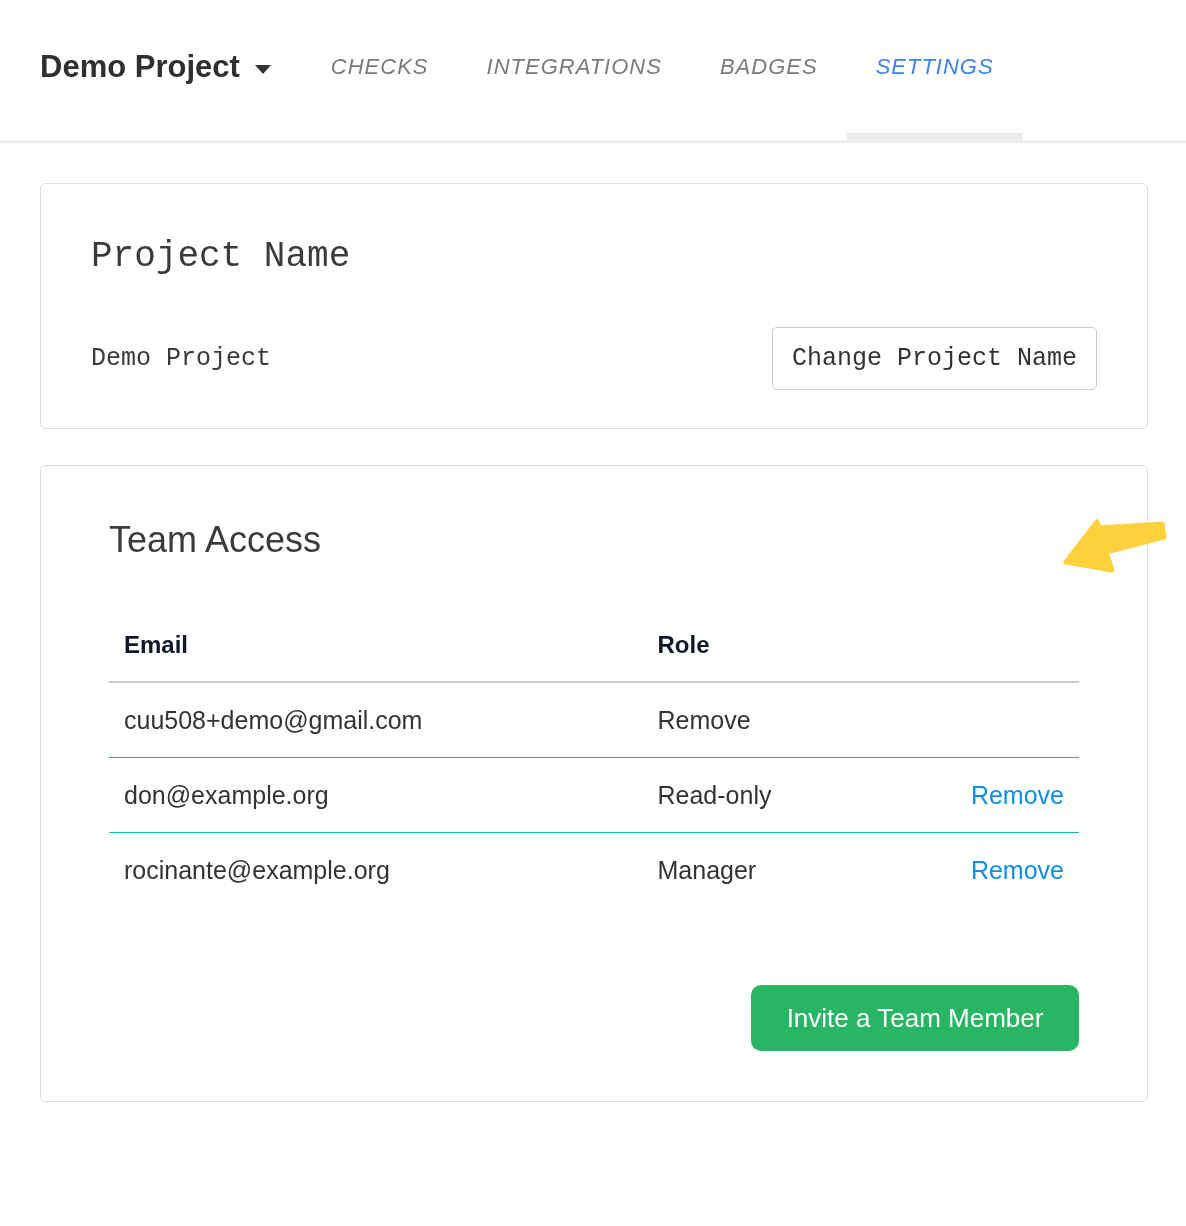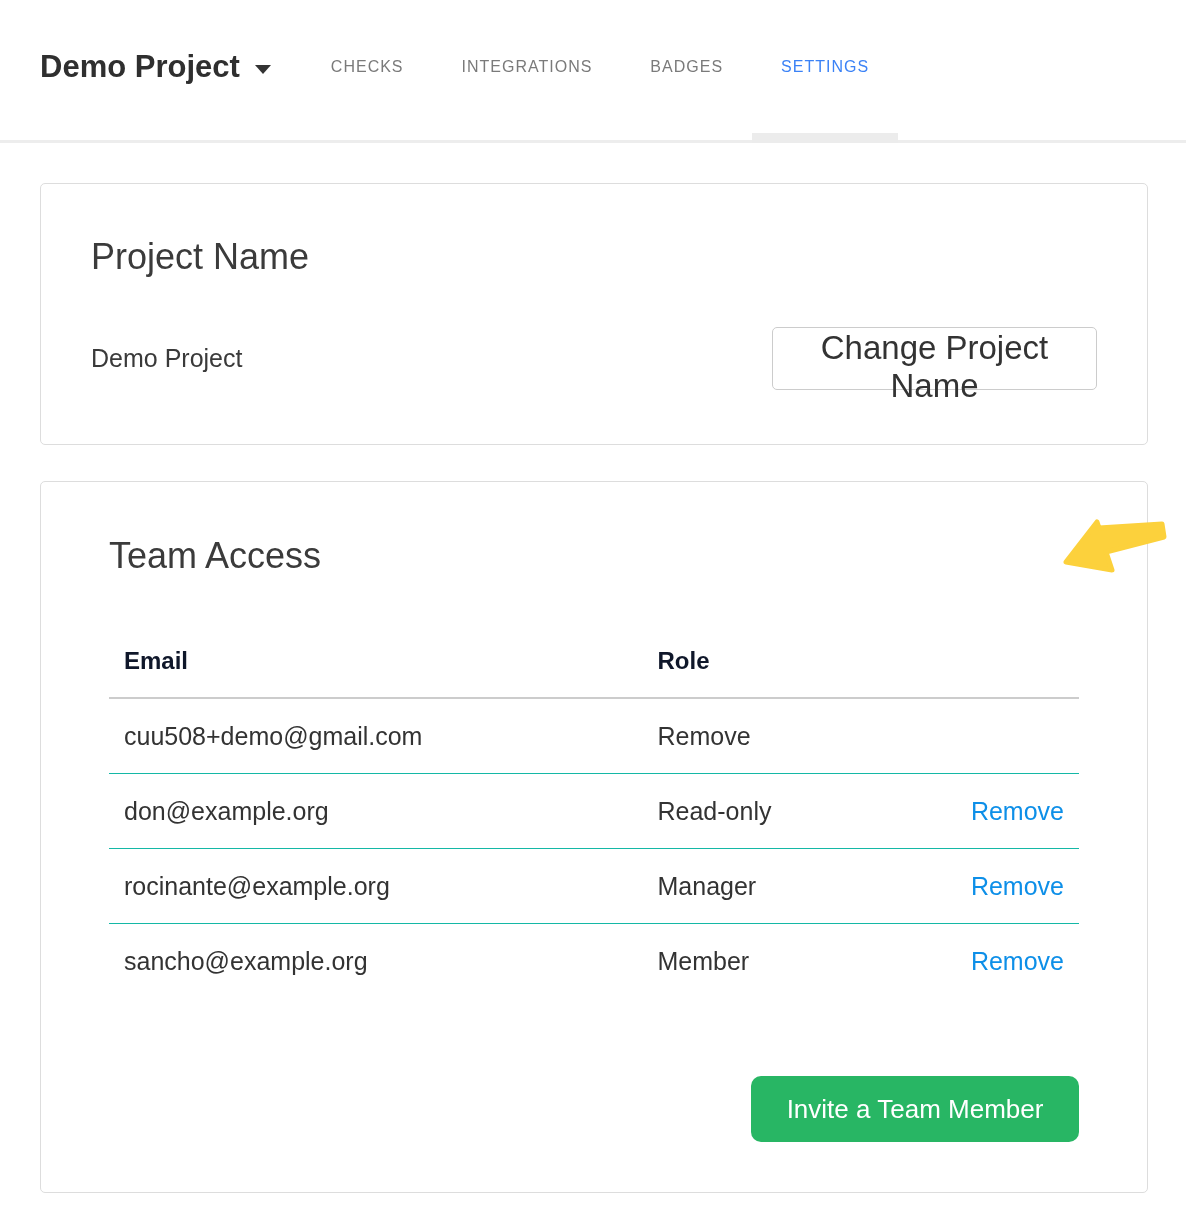--- a/index.html
+++ b/index.html
@@ -45,26 +45,27 @@
     margin-left: 15px;
     margin-top: 5px;
   }
   .tabs { display: flex; margin-left: 31px; }
   .tab {
     position: relative;
     display: flex;
     align-items: center;
     height: 133px;
     padding: 0 29px;
-    font-size: 16px;
+    font-size: 22px;
     letter-spacing: 1px;
     color: #7a7a7a;
     text-decoration: none;
     cursor: pointer;
     white-space: nowrap;
+    font-style: italic;
   }
   .tab-active { color: #3b82f6; }
   .tab-active::after {
     content: "";
     position: absolute;
     left: 0; right: 0;
     top: 133px;
     height: 10px;
     background: #ececec;
   }
@@ -76,32 +77,32 @@
     border-radius: 5px;
     background: #ffffff;
   }
   .card h2 {
     margin: 0;
     font-size: 36px;
     font-weight: 400;
     color: #3b3b3b;
     line-height: 1.1;
   }
-  .card-project { margin-top: 40px; padding: 53px 50px 54px; }
+  .card-project { margin-top: 40px; padding: 53px 50px 38px; font-family: Liberation Mono, monospace; }
   .name-row {
     display: flex;
     justify-content: space-between;
     align-items: center;
     margin-top: 50px;
   }
   .current-name { font-size: 25px; color: #3a3a3a; }
   .btn-outline {
     width: 325px; height: 63px;
     font-family: inherit;
-    font-size: 33px;
+    font-size: 25px;
     color: #333333;
     background: #ffffff;
     border: 1px solid #cccccc;
     border-radius: 5px;
     cursor: pointer;
   }
 
   .card-team { margin-top: 36px; padding: 54px 68px 50px; position: relative; }
 
   
@@ -206,27 +207,20 @@
             <a class="remove-link">Remove</a>
           </td>
         </tr>
         <tr>
           <td>rocinante@example.org</td>
           <td>Manager</td>
           <td class="action">
             <a class="remove-link">Remove</a>
           </td>
         </tr>
-        <tr>
-          <td>sancho@example.org</td>
-          <td>Member</td>
-          <td class="action">
-            <a class="remove-link">Remove</a>
-          </td>
-        </tr>
       </tbody>
     </table>
 
     <div class="invite-row">
       <button class="btn-green">Invite a Team Member</button>
     </div>
   </section>
 
 </main>
 

